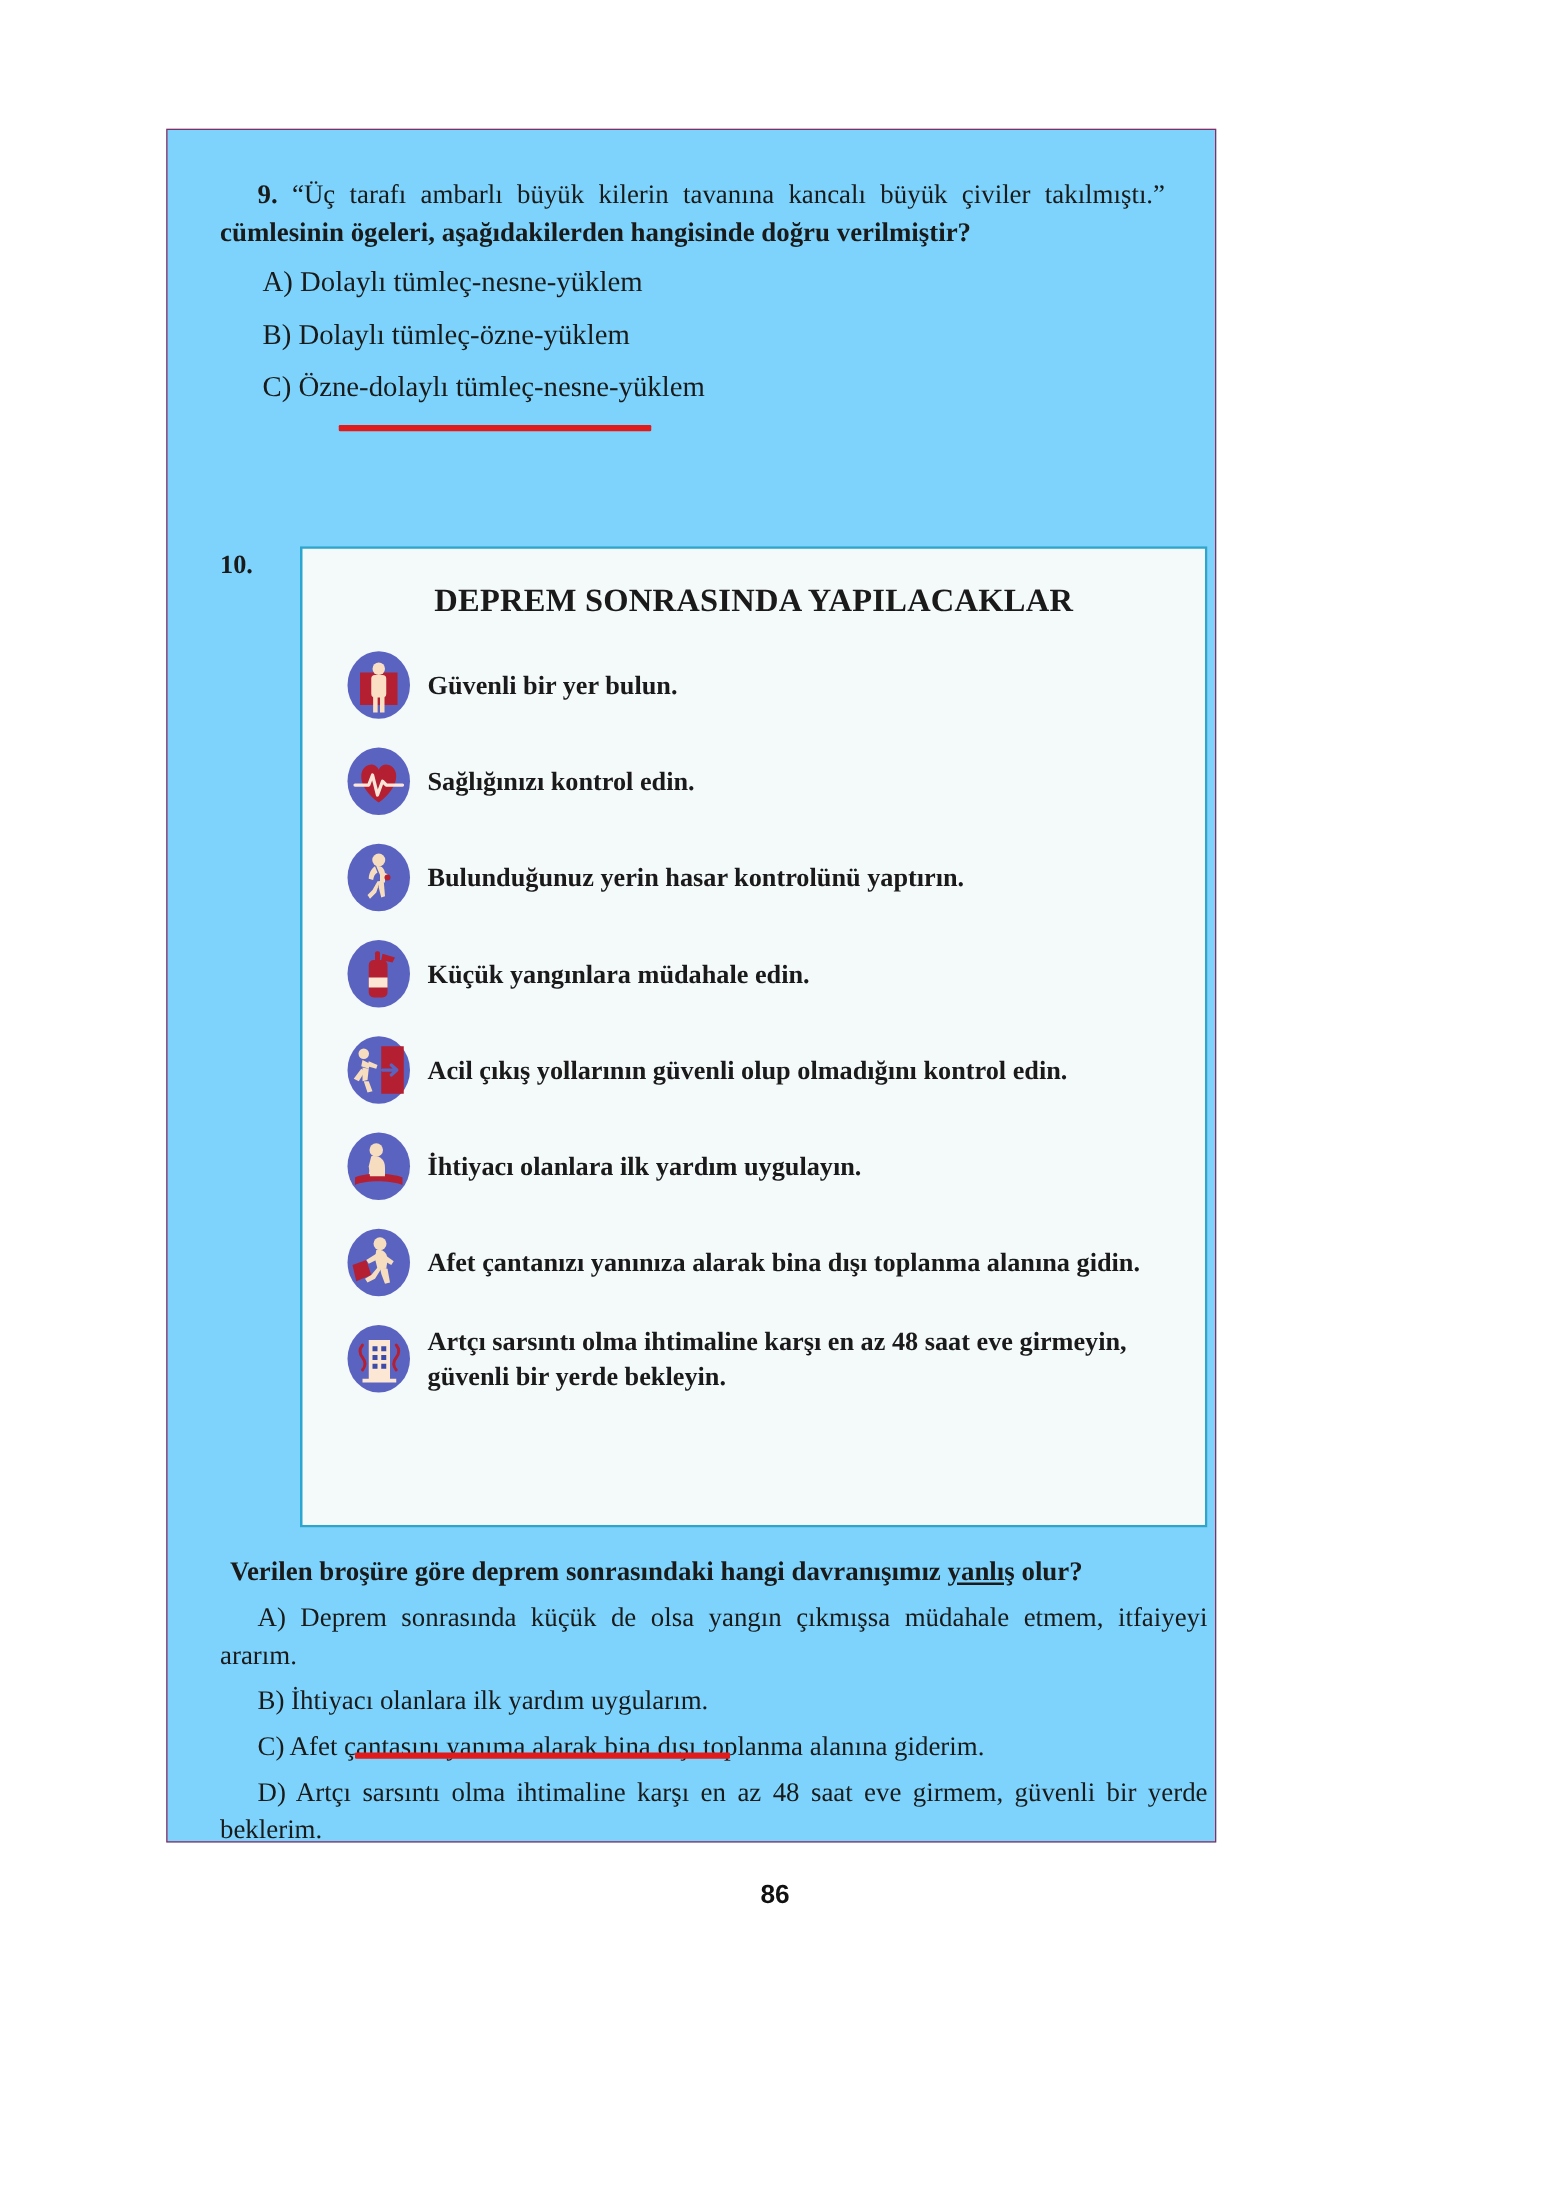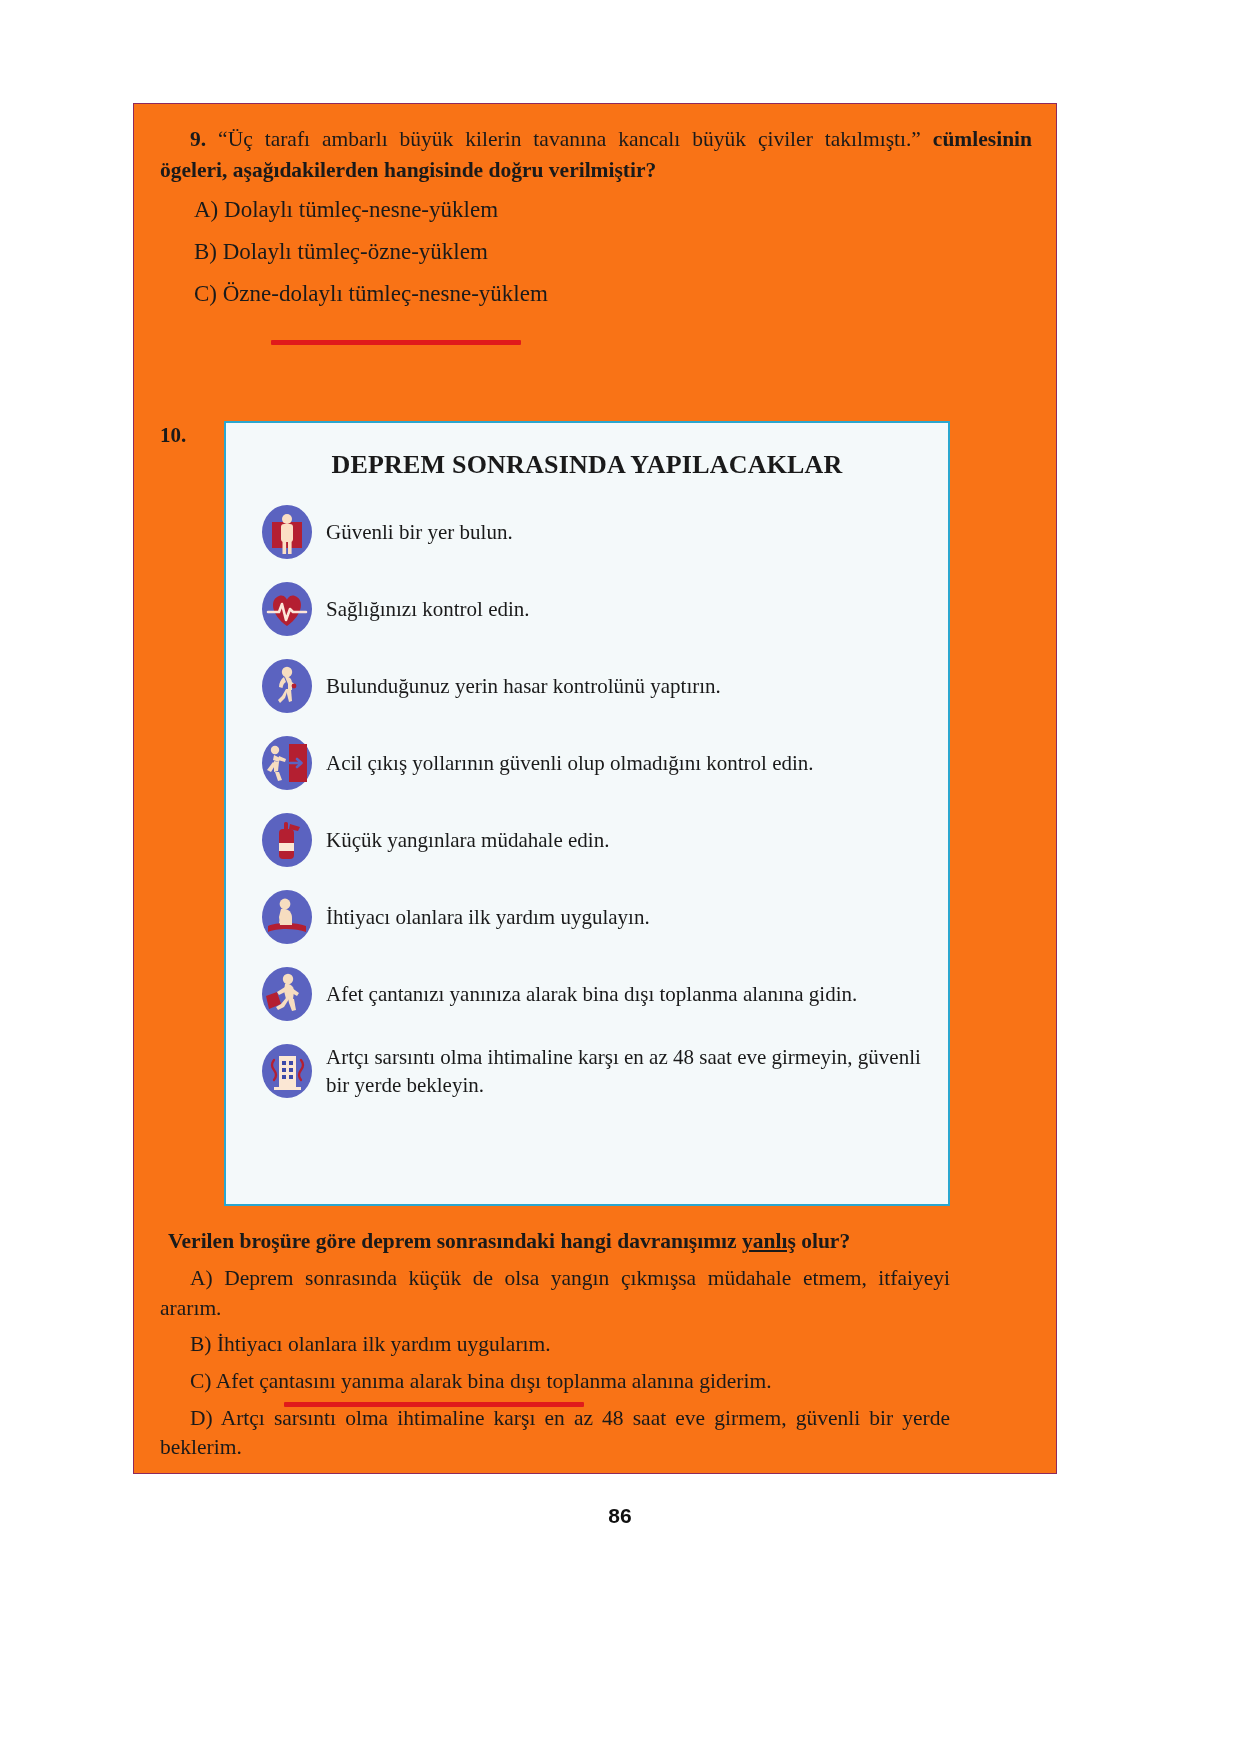--- a/index.html
+++ b/index.html
@@ -12,25 +12,25 @@
   .page{
     position:relative;
     width:1240px;height:1753px;
     background:#ffffff;
     box-sizing:border-box;
   }
   
   .sheet{
     position:absolute;
     left:133px;top:103px;
-    width:924px;height:1371px;
-    background:#f97316;
+    width:840px;height:1371px;
+    background:#7dd3fc;
     border:1.6px solid #8d2a5e;
     box-sizing:border-box;
-    padding:0;
+    padding:16px;
   }
   .inner{
     position:relative;
     padding:20px 24px 0 26px;
     box-sizing:border-box;
     height:100%;
   }
 
   
   .q9-stem{
@@ -91,20 +91,21 @@
   .bro-list{
     margin:24px 0 0 0;
     padding:0 26px 0 34px;
     list-style:none;
   }
   .bro-item{
     display:flex;
     align-items:center;
     margin-bottom:21px;
     min-height:54px;
+    font-weight:bold;
   }
   .bro-item:last-child{margin-bottom:0;}
   .bro-icon{
     flex:0 0 auto;
     width:54px;height:56px;
     margin-right:12px;
   }
   .bro-text{
     font-size:21px;
     line-height:1.35;
@@ -208,50 +209,50 @@
                   <circle cx="27" cy="14" r="5.2" fill="#f6ddc0"></circle>
                   <path d="M25 19 C29 18 32 21 32 25 L32 32 L28 32 L28 26 Z" fill="#f6ddc0"></path>
                   <path d="M24 19 C21 21 19 25 19 29 L22.5 30 C23 27 24 25 26 24 Z" fill="#f6ddc0"></path>
                   <path d="M30 24 C33 24 35 26 35 28 L31.5 29 C31 27 30.5 26 29 25.5 Z" fill="#f6ddc0"></path>
                   <circle cx="34" cy="28" r="2.4" fill="#b41f31"></circle>
                   <path d="M27 31 L31 31 L32 43 L29 44 L27 36 Z" fill="#f6ddc0"></path>
                   <path d="M26 31 L28 31 L25 40 L20 45 L18 42 L22 38 Z" fill="#f6ddc0"></path>
                 </svg>
               </span>
               <span class="bro-text">Bulunduğunuz yerin hasar kontrolünü yaptırın.</span>
+            </li>
+
+            <li class="bro-item">
+              <span class="bro-icon">
+                <svg viewBox="0 0 54 56" width="54" height="56">
+                  <ellipse cx="27" cy="28" rx="25" ry="27" fill="#5b63c0"></ellipse>
+                  <path d="M30 12 L40 15 L38 19 L29 17 Z" fill="#b41f31"></path>
+                  <rect x="24" y="10" width="4" height="8" rx="1.6" fill="#b41f31"></rect>
+                  <rect x="19" y="17" width="15" height="30" rx="4" fill="#b41f31"></rect>
+                  <rect x="19" y="31" width="15" height="8" fill="#fbe7d4"></rect>
+                </svg>
+              </span>
+              <span class="bro-text">Küçük yangınlara müdahale edin.</span>
             </li>
 
             <li class="bro-item">
               <span class="bro-icon">
                 <svg viewBox="0 0 54 56" width="54" height="56">
                   <ellipse cx="27" cy="28" rx="25" ry="27" fill="#5b63c0"></ellipse>
                   <rect x="29" y="9" width="18" height="38" fill="#b41f31"></rect>
                   <circle cx="15" cy="15" r="4.2" fill="#f6ddc0"></circle>
                   <path d="M14 20 L20 23 L19 27 L13 25 Z" fill="#f6ddc0"></path>
                   <path d="M19 21 L26 24 L25 27 L18 25 Z" fill="#f6ddc0"></path>
                   <path d="M14 26 L19 27 L18 36 L14 37 Z" fill="#f6ddc0"></path>
                   <path d="M13 27 L16 29 L11 37 L7 35 Z" fill="#f6ddc0"></path>
                   <path d="M15 37 L19 37 L22 45 L18 46 Z" fill="#f6ddc0"></path>
                   <path d="M30 28 L41 28 M37 24 L41.5 28 L37 32" stroke="#5b63c0" stroke-width="2.6" fill="none" stroke-linecap="round" stroke-linejoin="round"></path>
                 </svg>
               </span>
               <span class="bro-text">Acil çıkış yollarının güvenli olup olmadığını kontrol edin.</span>
-            </li>
-
-            <li class="bro-item">
-              <span class="bro-icon">
-                <svg viewBox="0 0 54 56" width="54" height="56">
-                  <ellipse cx="27" cy="28" rx="25" ry="27" fill="#5b63c0"></ellipse>
-                  <path d="M30 12 L40 15 L38 19 L29 17 Z" fill="#b41f31"></path>
-                  <rect x="24" y="10" width="4" height="8" rx="1.6" fill="#b41f31"></rect>
-                  <rect x="19" y="17" width="15" height="30" rx="4" fill="#b41f31"></rect>
-                  <rect x="19" y="31" width="15" height="8" fill="#fbe7d4"></rect>
-                </svg>
-              </span>
-              <span class="bro-text">Küçük yangınlara müdahale edin.</span>
             </li>
 
             <li class="bro-item">
               <span class="bro-icon">
                 <svg viewBox="0 0 54 56" width="54" height="56">
                   <ellipse cx="27" cy="28" rx="25" ry="27" fill="#5b63c0"></ellipse>
                   <path d="M8 37 C16 33 36 33 46 37 L46 43 C36 39 16 39 8 43 Z" fill="#b41f31"></path>
                   <circle cx="25" cy="15" r="5.4" fill="#f6ddc0"></circle>
                   <path d="M21 20 C28 19 32 23 32 29 L32 36 L20 36 L19 28 Z" fill="#f6ddc0"></path>
                   <path d="M22 25 L19 34 L23 35 L26 27 Z" fill="#f6ddc0"></path>

